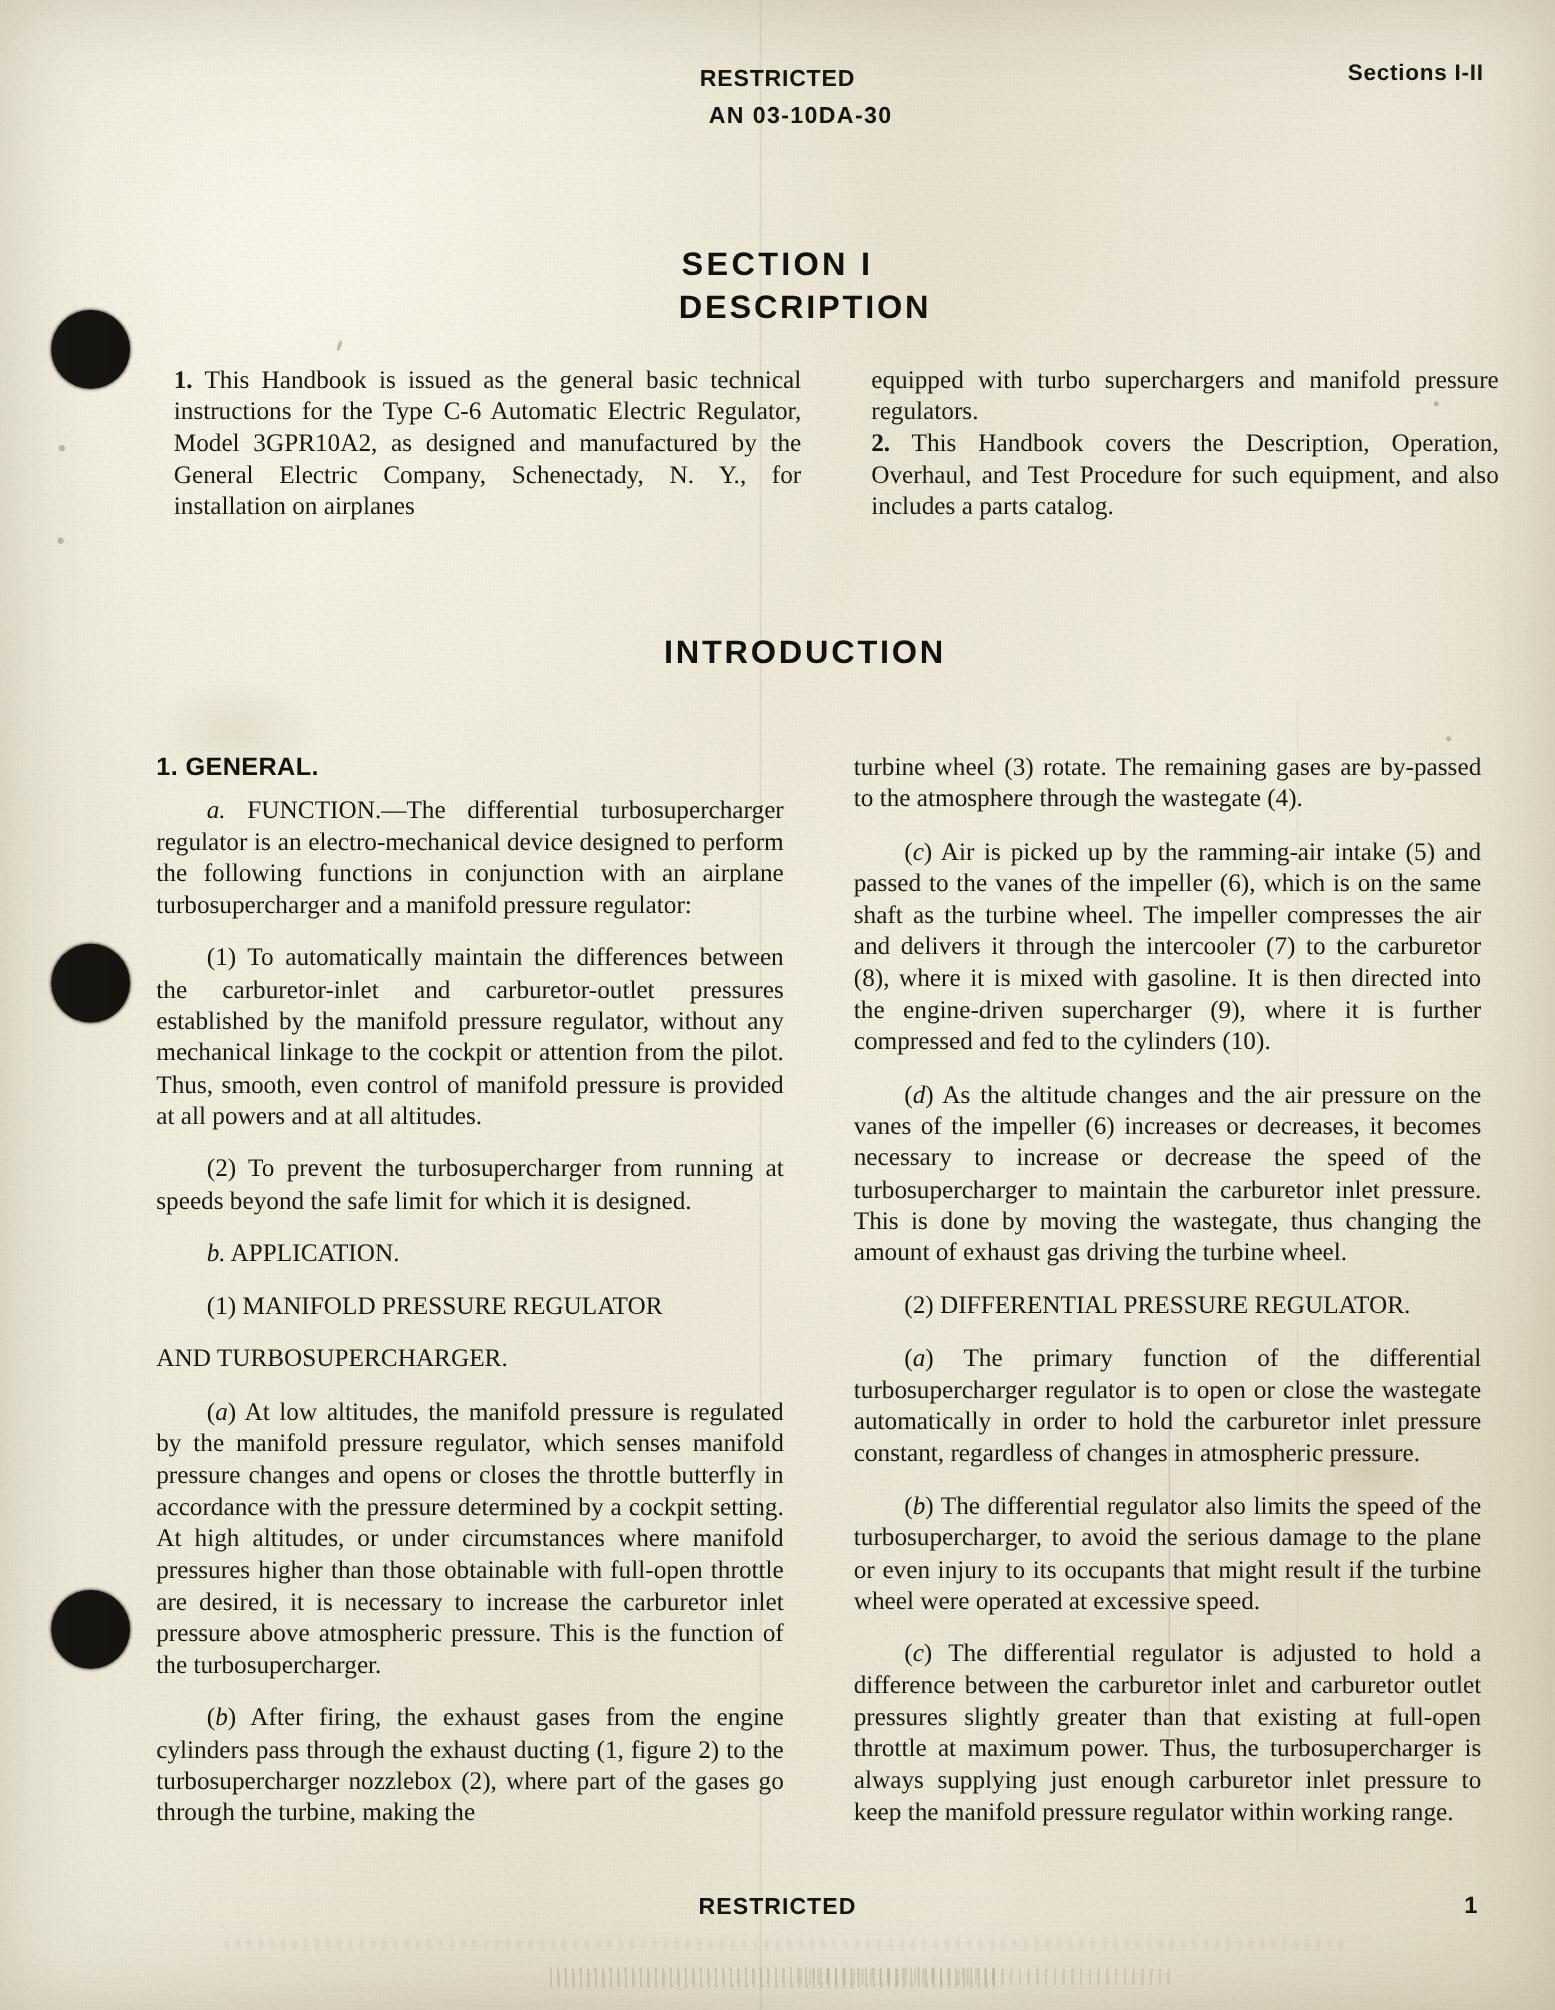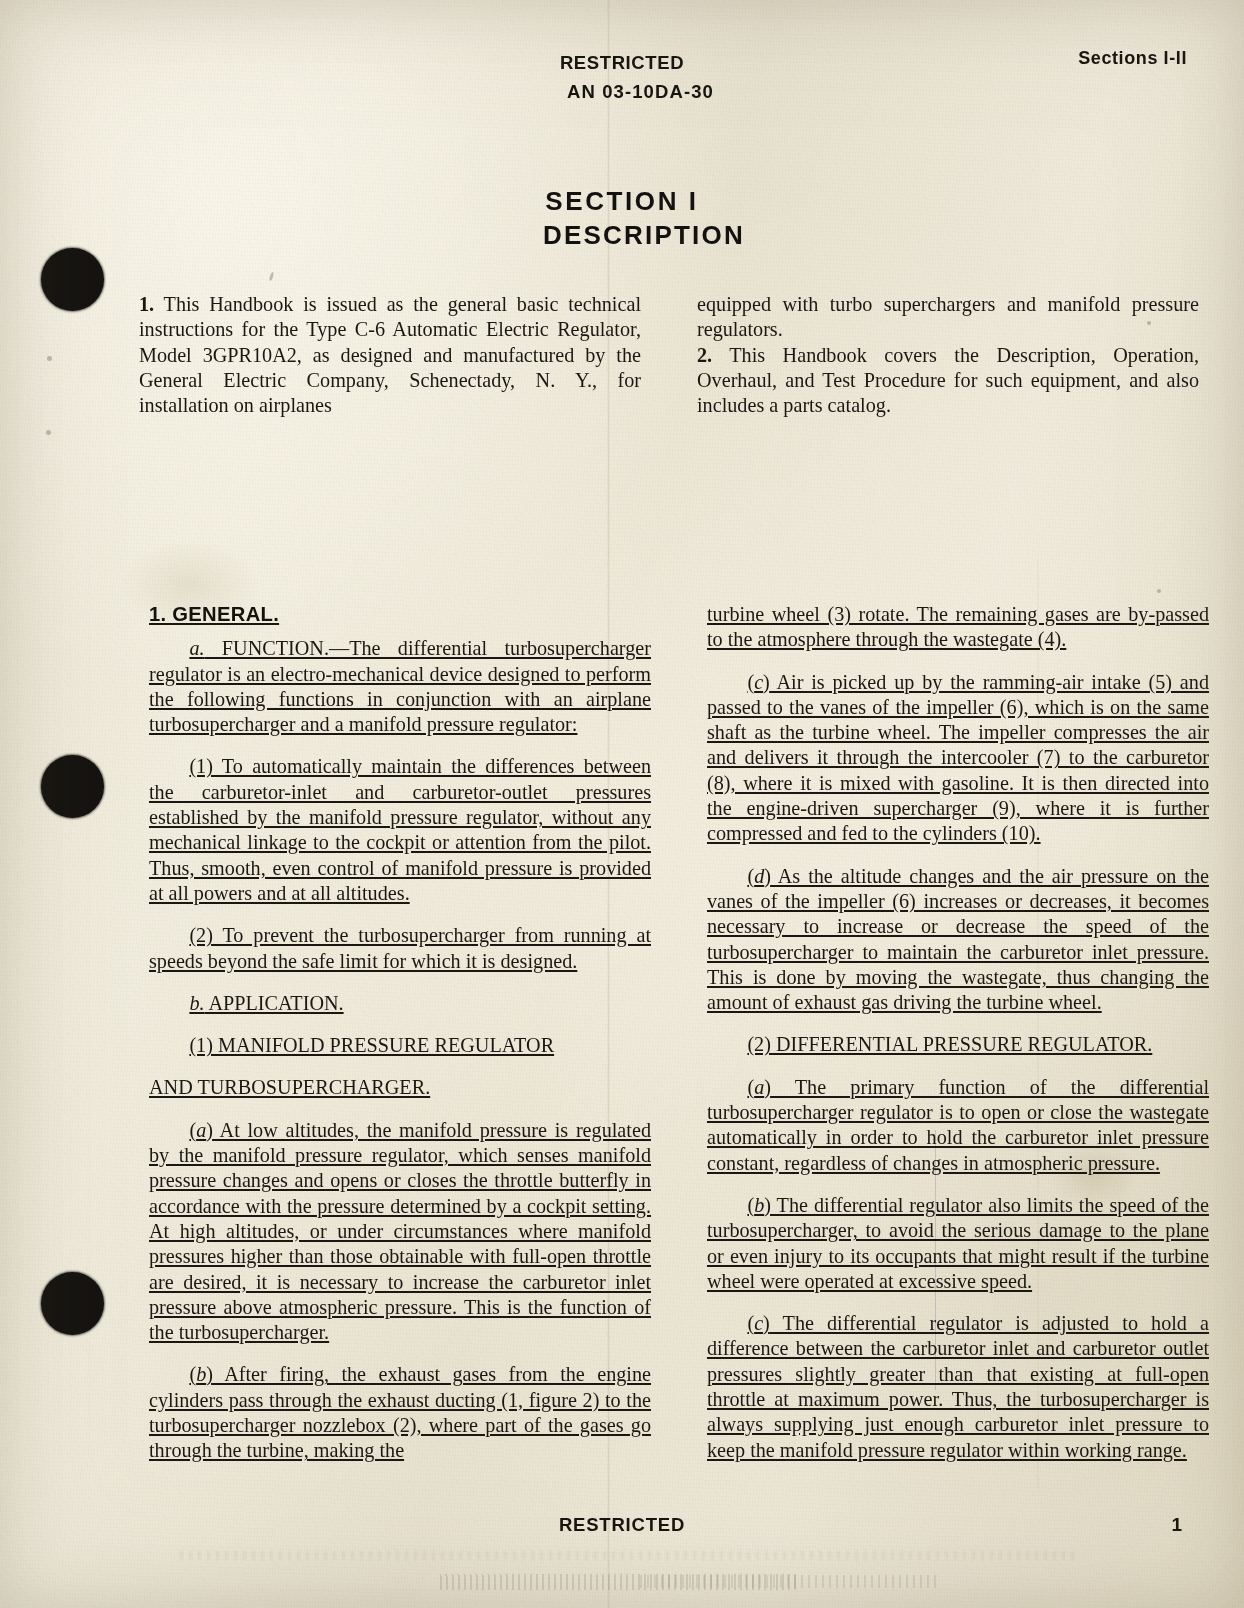--- a/index.html
+++ b/index.html
@@ -73,28 +73,28 @@
   }
 
   .sect-head{
     text-align:center;
     font-family:"Liberation Sans", sans-serif;font-weight:bold;
     color:#141210;
   }
   .sect-head .t1{font-size:26px;letter-spacing:2.6px;line-height:34px;}
   .sect-head .t2{font-size:26px;letter-spacing:2.2px;line-height:34px;margin-left:44px;}
 
-  #sec1-head{position:absolute;left:0;right:0;top:184px;}
+  #sec1-head{position:absolute;left:0;right:0;top:194px;}
   #sec2-head{position:absolute;left:0;right:0;top:504px;}
 
   .cols{position:absolute;display:flex;gap:56px;}
   .col{width:502px;}
 
   #sec1-body{left:139px;top:292px;}
-  #sec2-body{left:149px;top:602px;text-decoration:underline;}
+  #sec2-body{left:125px;top:602px;}
 
   p.tx{
     margin:0 0 0 0;
     font-size:20.2px;
     line-height:25.3px;
     text-align:justify;
     text-justify:inter-word;
     color:#1b1813;
     -webkit-font-smoothing:antialiased;
   }
@@ -183,20 +183,21 @@
   <div class="col">
     <p class="tx noind"><b class="num">1.</b><span> This Handbook is issued as the general basic technical instructions for the Type C-6 Automatic Electric Regulator, Model 3GPR10A2, as designed and manufactured by the General Electric Company, Schenectady, N. Y., for installation on airplanes</span></p>
   </div>
   <div class="col">
     <p class="tx noind tight">equipped with turbo superchargers and manifold pressure regulators.</p>
     <p class="tx noind tight"><b class="num">2.</b><span> This Handbook covers the Description, Operation, Overhaul, and Test Procedure for such equipment, and also includes a parts catalog.</span></p>
   </div>
 </div>
 
 <div class="sect-head" id="sec2-head">
+  <div class="t2">INTRODUCTION</div>
 </div>
 
 <div class="cols" id="sec2-body">
 
   <div class="col">
 
     <p class="hsub">1. GENERAL.</p>
 
 
     <p class="tx ind" style="margin-top:9px;"><i class="it">a.</i><span> FUNCTION.—The differential turbosupercharger regulator is an electro-mechanical device designed to perform the following functions in conjunction with an airplane turbosupercharger and a manifold pressure regulator:</span></p>

